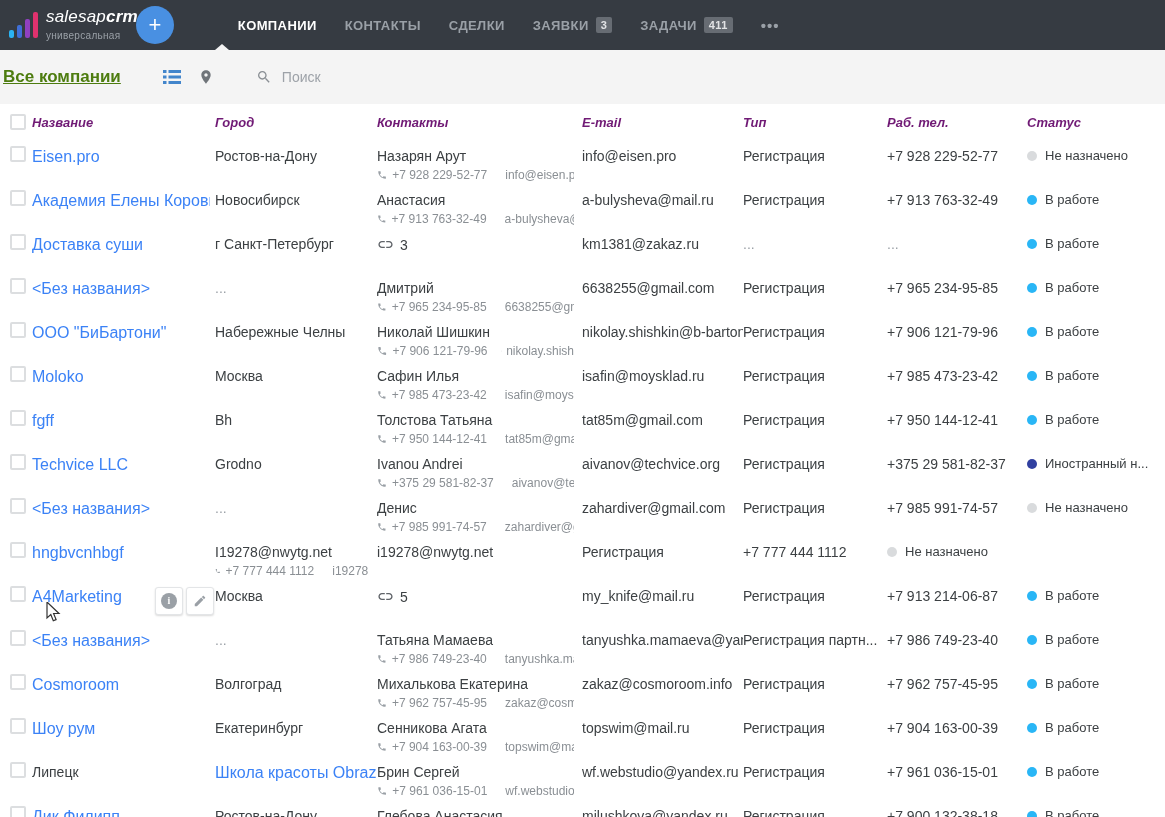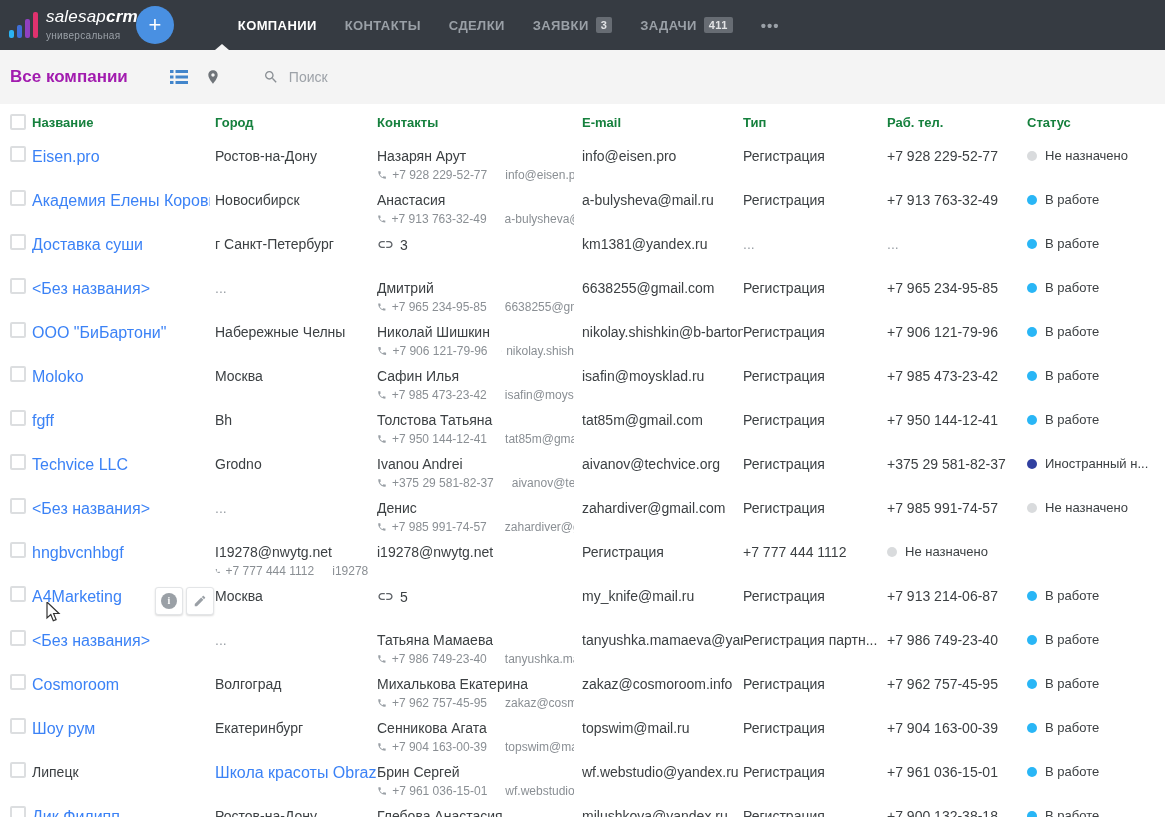--- a/index.html
+++ b/index.html
@@ -29,33 +29,33 @@
   .tab.active { color:#fff; }
   .badge { background:#676c73; color:#e2e3e5; font-size:11px; font-weight:bold;
     border-radius:2px; padding:2px 5px; }
   .more-dots { color:#9aa0a7; font-size:15px; font-weight:bold; letter-spacing:1px; cursor:pointer; }
   .tab-notch { position:absolute; left:215px; top:44px; width:0; height:0;
     border-left:7px solid transparent; border-right:7px solid transparent;
     border-bottom:6px solid #f4f4f4; }
 
   
   .toolbar { height:54px; background:#f4f4f4; display:flex; align-items:center; }
-  .page-title { margin-left:10px; font-size:17px; font-weight:bold; color:#a21caf; }
+  .page-title { margin-left:3px; font-size:17px; font-weight:bold; color:#4d7c0f;text-decoration:underline; }
   .tb-icon { display:inline-flex; cursor:pointer; }
   .icon-list { margin-left:42px; }
   .icon-pin { margin-left:17px; }
   .search { display:flex; align-items:center; margin-left:42px; }
   .search input { border:none; outline:none; background:transparent; font-size:14px;
     color:#3c4043; margin-left:10px; width:220px; font-family:"Liberation Sans",sans-serif; }
   .search input::placeholder { color:#9da2a8; }
 
   
   .grid { display:grid; grid-template-columns:32px 183px 162px 205px 161px 144px 140px 1fr; }
   .thead { height:36px; align-items:center; }
-  .th { font-size:13px; font-weight:bold; color:#15803d; padding-right:8px; }
+  .th { font-size:13px; font-weight:bold; color:#701a75; padding-right:8px;font-style:italic; }
   .checkbox { width:16px; height:16px; border:2px solid #dcdee0; border-radius:2px;
     background:#fff; margin-left:10px; cursor:pointer; }
   .row { position:relative; height:44px; align-items:start; }
   .row .checkbox { margin-top:6px; }
   .cell { padding-top:8px; padding-right:8px; font-size:14px; color:#3c4043;
     white-space:nowrap; overflow:hidden; }
   .cell.muted { color:#9aa0a6; }
   .name-link { color:#3b82f6; text-decoration:none; font-size:16px; display:inline-block;
     max-width:178px; white-space:nowrap; overflow:hidden; cursor:pointer; }
   .contact-sub { display:flex; align-items:center; gap:5px; margin-top:4px;
@@ -247,21 +247,21 @@
     <div class="cell">г Санкт-Петербург</div>
     <div class="cell">
       <span class="link-count">
         <svg width="17" height="17" viewBox="0 0 24 24" fill="#5f6368">
               <path d="M3.9 12c0-1.71 1.39-3.1 3.1-3.1h4V7H7c-2.76 0-5 2.24-5 5s2.24 5 5 5h4v-1.9H7c-1.71 0-3.1-1.39-3.1-3.1zM17 7h-4v1.9h4c1.71 0 3.1 1.39 3.1 3.1s-1.39 3.1-3.1 3.1h-4V17h4c2.76 0 5-2.24 5-5s-2.24-5-5-5z"></path>
             </svg>
         <span>3</span>
       </span>
 
     </div>
-    <div class="cell">km1381@yandex.ru</div>
+    <div class="cell">km1381@zakaz.ru</div>
     <div class="cell muted">...</div>
     <div class="cell muted">...</div>
     <div class="status-wrap">
       <span class="dot dot-blue"></span>
       <span>В работе</span>
     </div>
   </div>
 
   <div class="grid row">
     <div>

